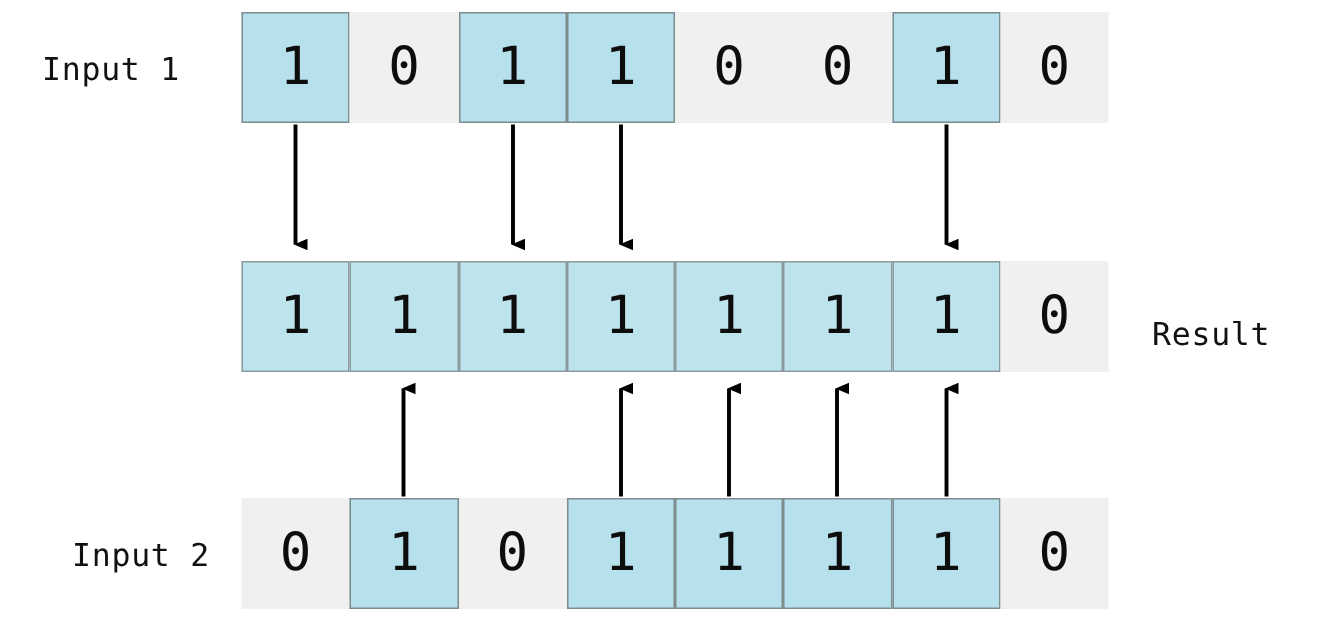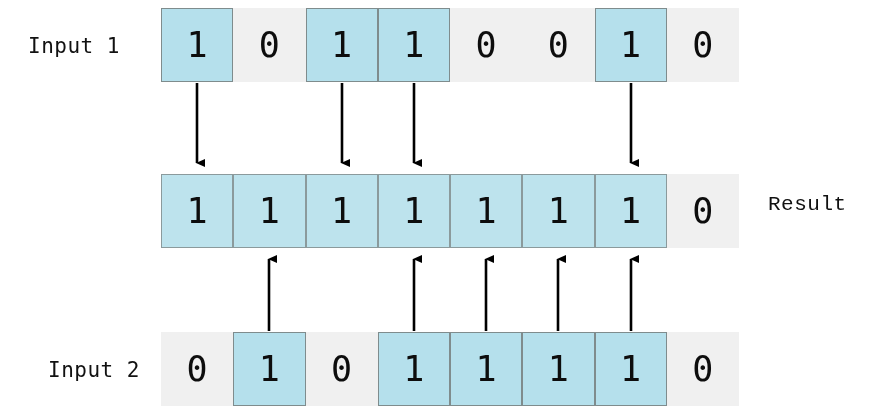--- a/index.html
+++ b/index.html
@@ -59,21 +59,21 @@
   
   .side-label {
     position: absolute;
     font-size: 21px;
     color: #111111;
     letter-spacing: 0.5px;
     white-space: nowrap;
   }
   #label-input1 { left: 28px;  top: 34px; }
   #label-input2 { left: 28px;  top: 358px; margin-left: 20px; }
-  #label-result { left: 768px; top: 193px; font-family: Liberation Mono, monospace; }
+  #label-result { left: 768px; top: 211px; }
 
   
   #arrow-layer {
     position: absolute;
     left: 0;
     top: 0;
     width: 894px;
     height: 416px;
     pointer-events: none;
   }

